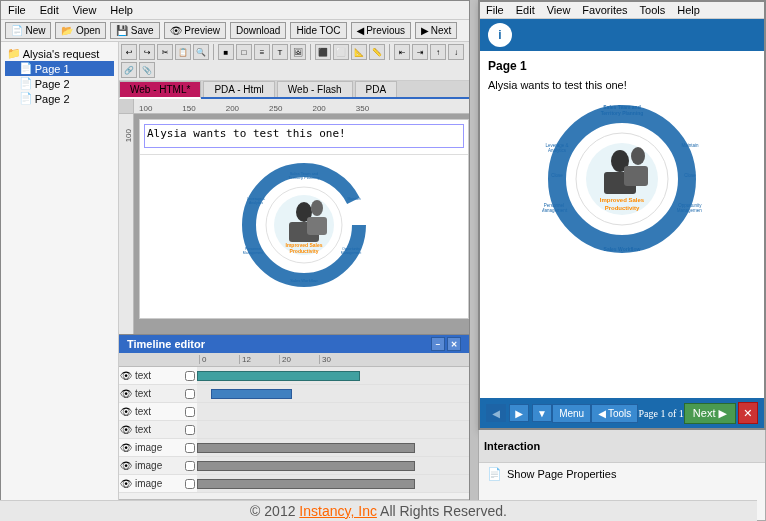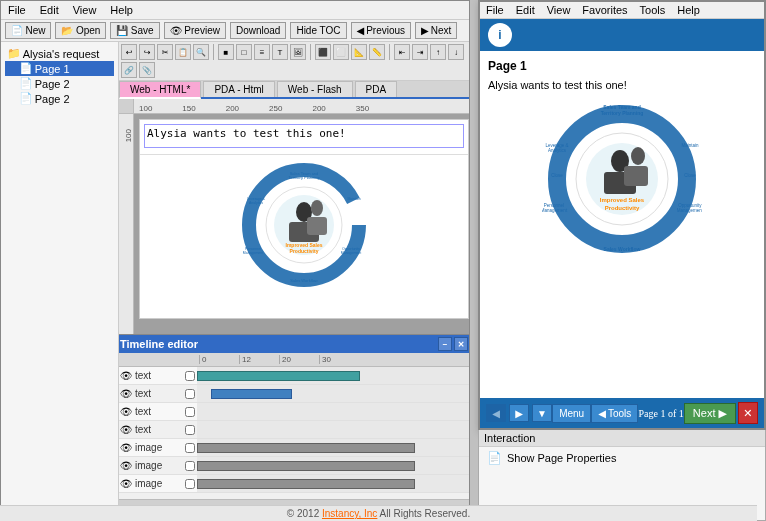--- a/index.html
+++ b/index.html
@@ -126,21 +126,21 @@
     }
     .tab {
       padding: 2px 10px;
       font-size: 10px;
       cursor: pointer;
       border: 1px solid #bbb;
       border-bottom: none;
       background: #e0e0e0;
       margin-right: 2px;
     }
-    .tab.active { background: #f9a8d4; border-bottom: 2px solid white; margin-bottom: -2px; }
+    .tab.active { background: #be185d; border-bottom: 2px solid white; margin-bottom: -2px; }
 
     
     .ruler-container {
       display: flex;
       background: #e8e8e8;
     }
     .ruler-corner { width: 15px; height: 15px; background: #d0d0d0; border-right: 1px solid #bbb; border-bottom: 1px solid #bbb; }
     .ruler-h {
       flex: 1;
       height: 15px;
@@ -200,21 +200,21 @@
       height: 175px;
       border-top: 1px solid #888;
       display: flex;
       flex-direction: column;
     }
     .timeline-header {
       background: #316ac5;
       color: white;
       font-size: 11px;
       font-weight: bold;
-      padding: 2px 1px;
+      padding: 2px 8px;
       display: flex;
       justify-content: space-between;
       align-items: center;
     }
     .timeline-header-btns { display: flex; gap: 2px; }
     .tl-hbtn {
       background: #5a8ad4;
       border: 1px solid #2a5aa0;
       color: white;
       cursor: pointer;
@@ -431,23 +431,23 @@
       left: 478px;
       width: 288px;
       height: 91px;
       background: #f5f5f5;
       border: 1px solid #aaa;
       border-top: none;
     }
     .interaction-header {
       background: #e0e0e0;
       border-bottom: 1px solid #ccc;
-      padding: 2px 5px;
-      font-size: 11px;
-      font-weight: normal;
+      padding: 10px 5px;
+      font-size: 11px;
+      font-weight: bold;
     }
     .interaction-item {
       display: flex;
       align-items: center;
       gap: 5px;
       padding: 4px 8px;
       cursor: pointer;
       font-size: 11px;
     }
     .doc-icon { font-size: 12px; color: #4444cc; }
@@ -460,21 +460,21 @@
 
     
     .copyright-bar {
       position: absolute;
       bottom: 0;
       left: 0;
       right: 9px;
       background: #e8e8e8;
       border-top: 1px solid #ccc;
       padding: 2px 12px;
-      font-size: 10px;
+      font-size: 14px;
       text-align: center;
       color: #555;
     }
     .copyright-link { color: #ff6600; text-decoration: underline; cursor: pointer; }
   </style>
 </head>
 <body>
 
 <div class="editor-window">
 

